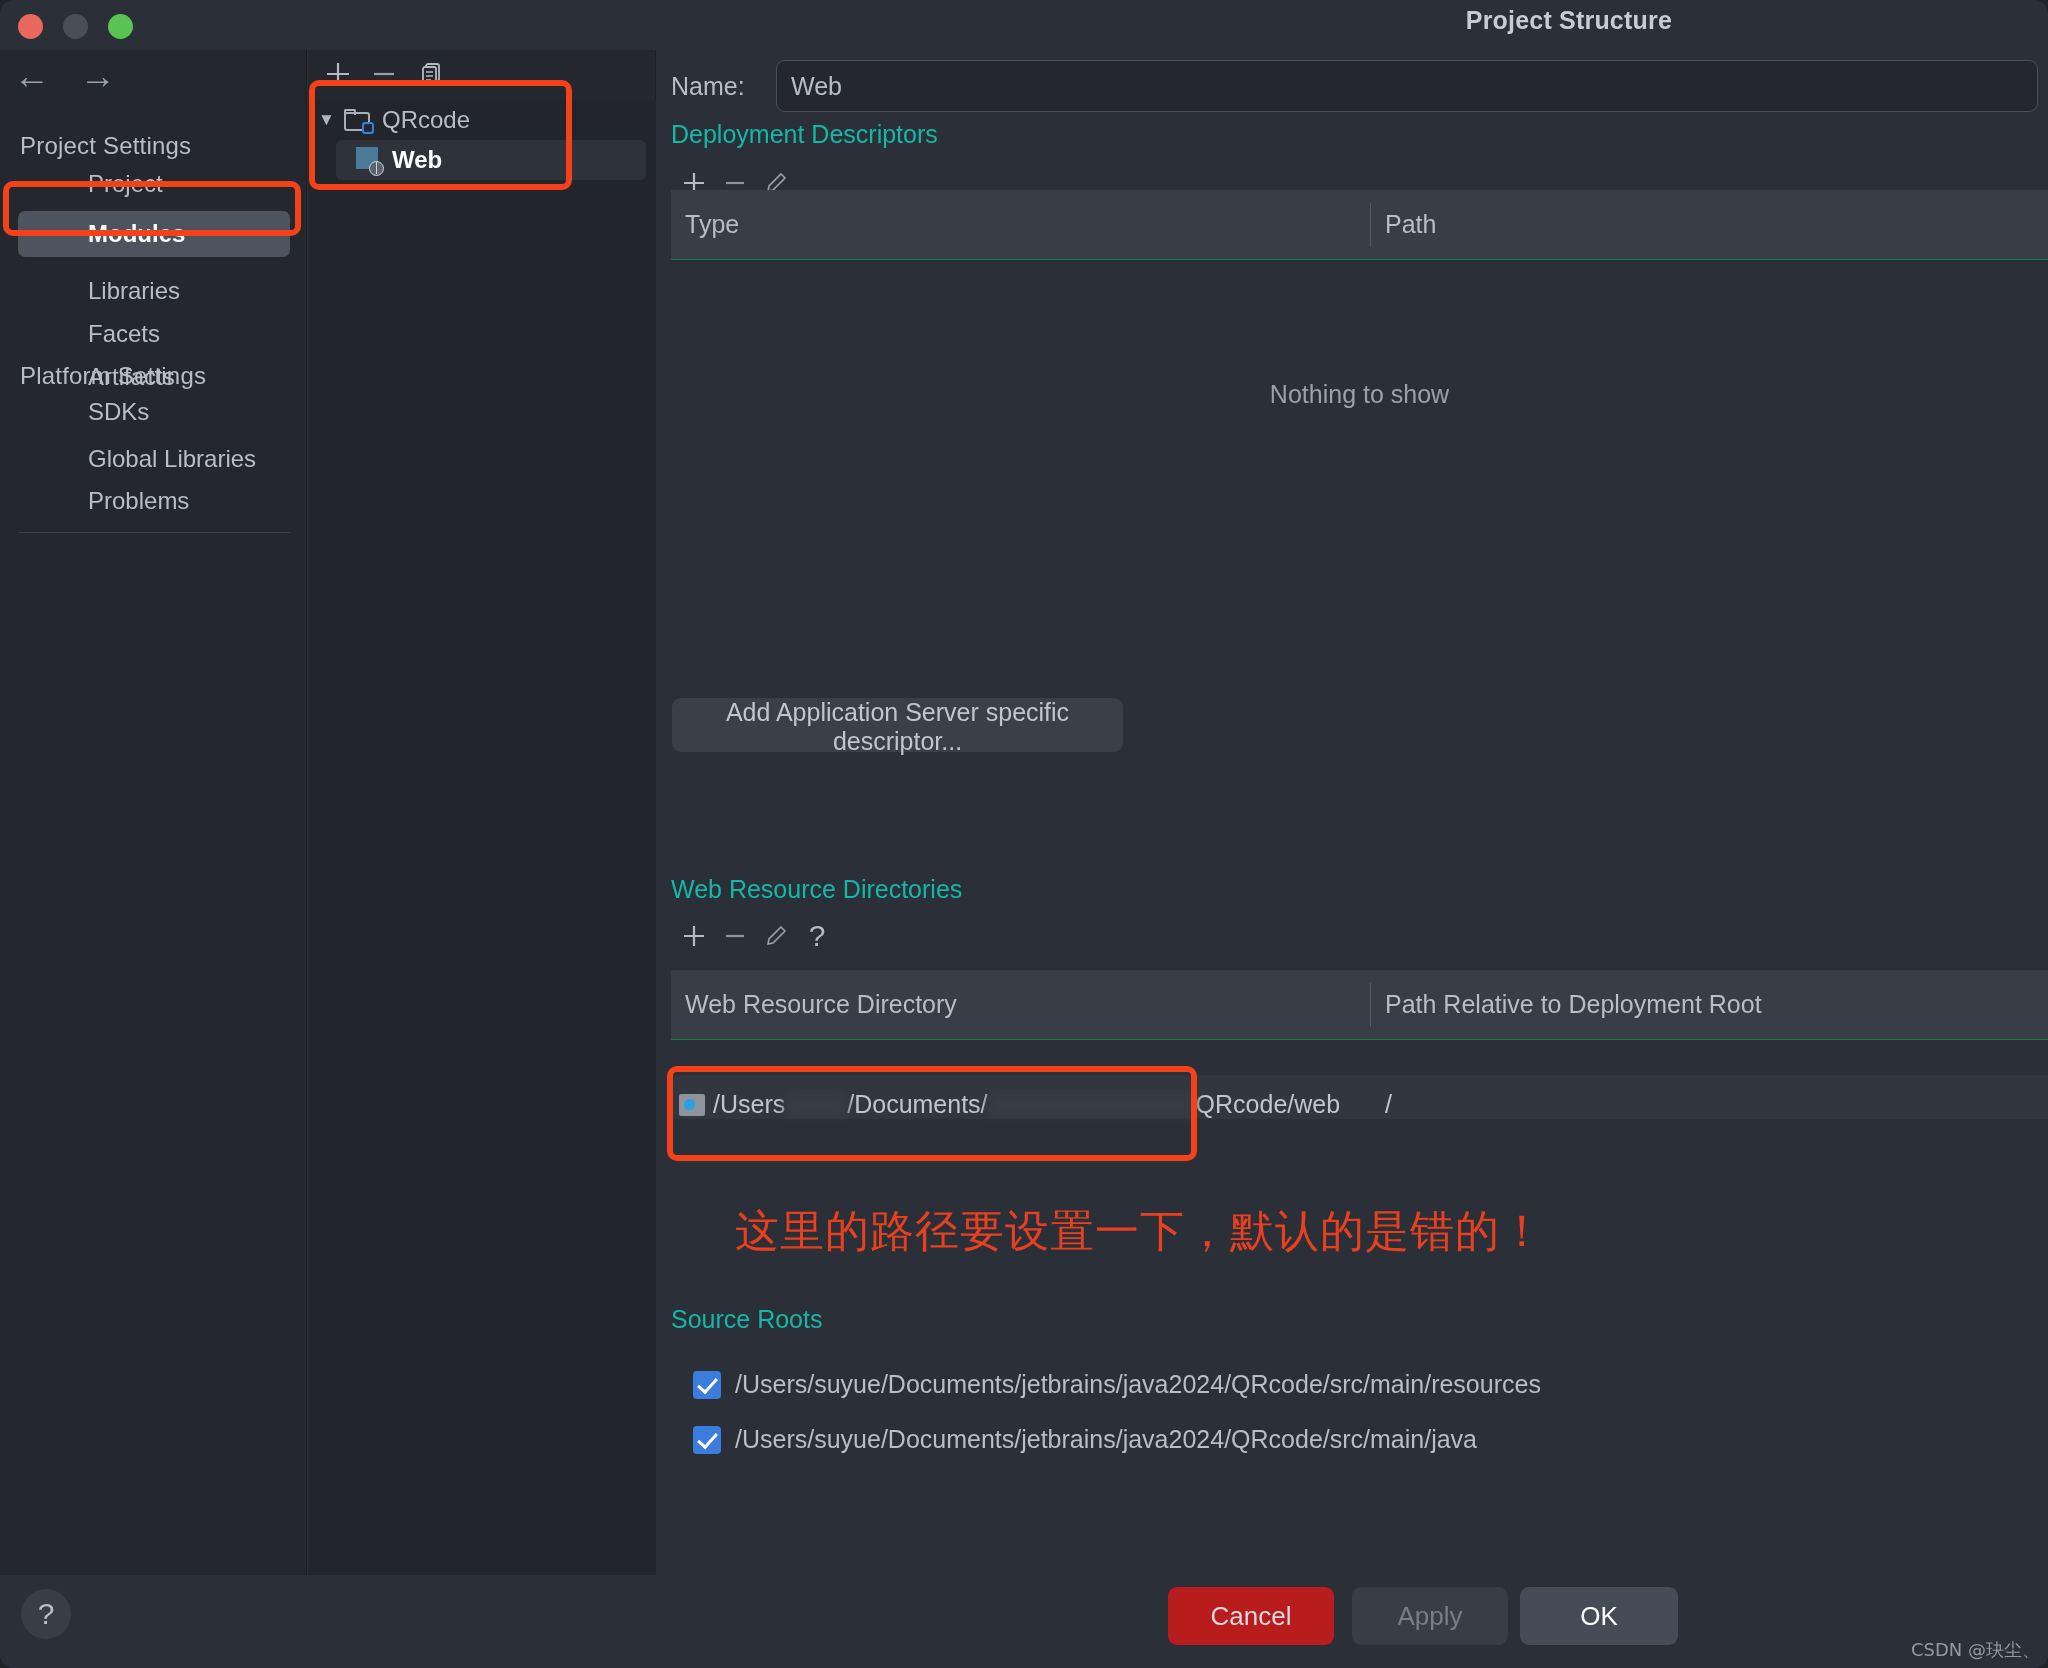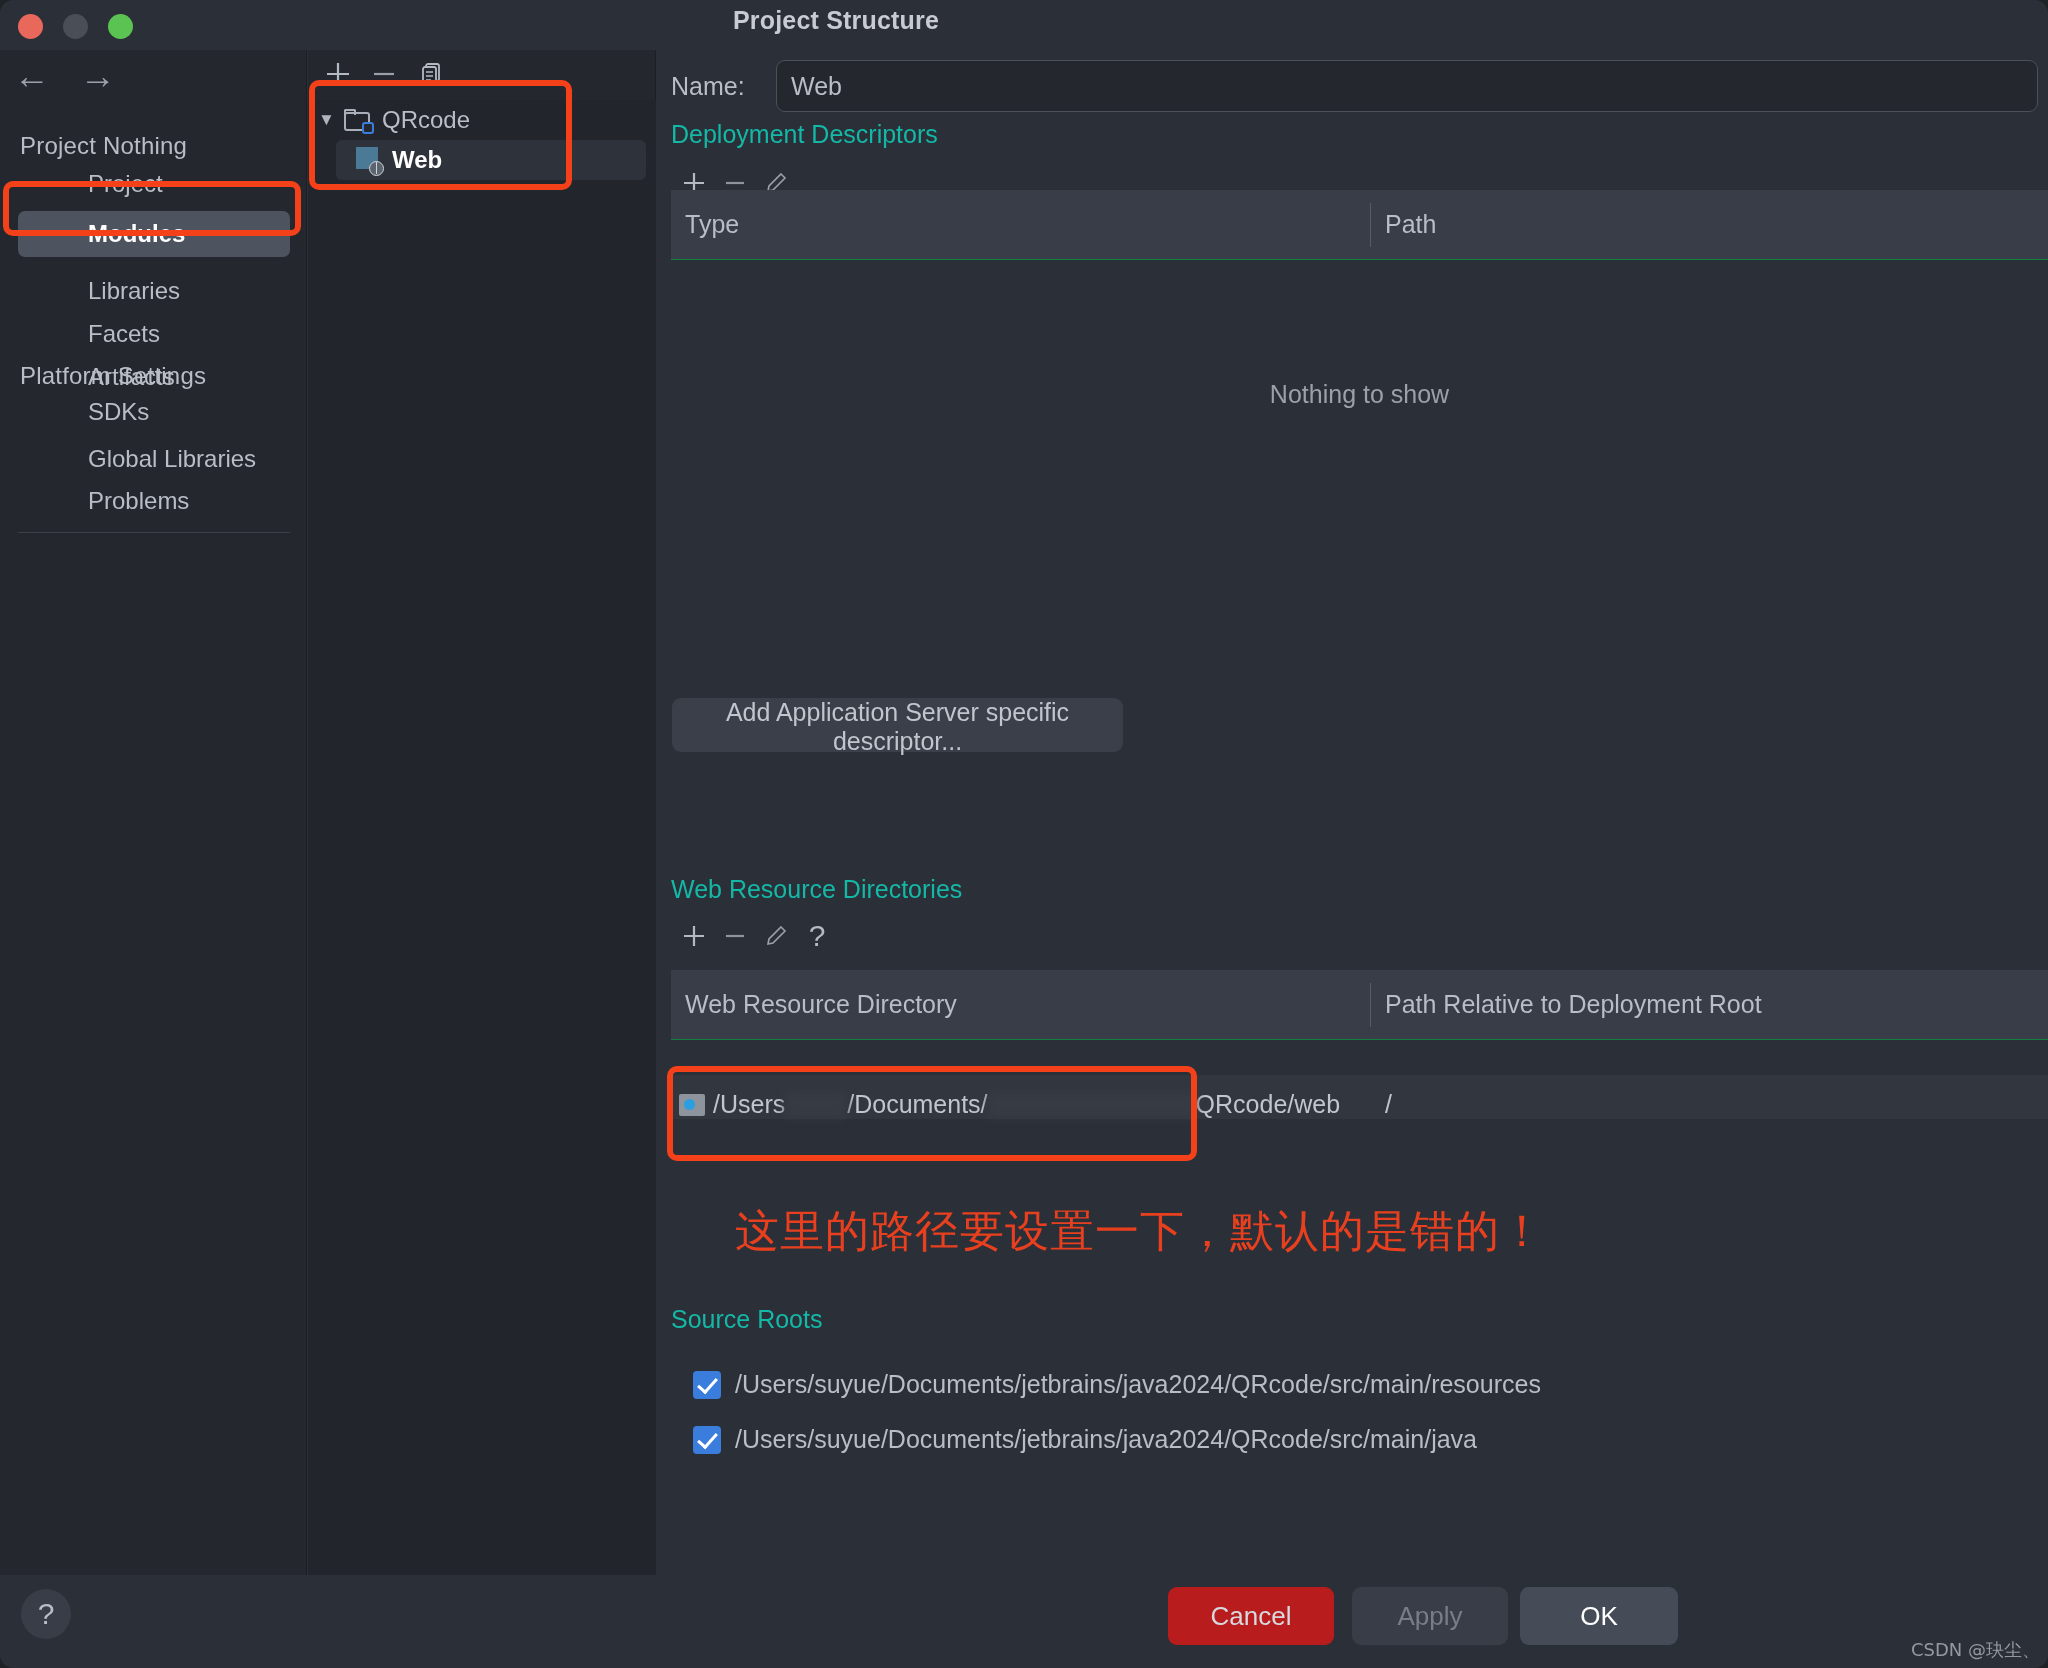--- a/index.html
+++ b/index.html
@@ -21,21 +21,21 @@
     position: absolute; top: 0; left: 0; width: 2048px; height: 50px;
     background: #2b2f38;
   }
   #traffic { position: absolute; top: 14px; left: 18px; display: flex; gap: 20px; }
   .light { width: 25px; height: 25px; border-radius: 50%; }
   .light.red { background: #e8685b; }
   .light.yellow { background: #4a4e56; }
   .light.green { background: #5ac351; }
   #window-title {
     position: absolute; top: 6px; left: 0; width: 1672px;
-    text-align: center; color: #c8cbd2; font-size: 25px; font-weight: bold;
+    text-align: right; color: #c8cbd2; font-size: 25px; font-weight: bold;
     letter-spacing: .2px;
   }
 
   
   #sidebar {
     position: absolute; top: 50px; left: 0; width: 307px; height: 1525px;
     background: #24282e;
     border-right: 1px solid #1b1e23;
   }
   #navarrows { position: absolute; top: 8px; left: 14px; display: flex; gap: 30px; }
@@ -253,21 +253,21 @@
     </div>
     <div id="window-title">Project Structure</div>
   </div>
 
   <div id="sidebar">
     <div id="navarrows">
       <span class="navarrow">←</span>
       <span class="navarrow">→</span>
     </div>
 
-    <div class="group-title" style="top:82px">Project Nothing</div>
+    <div class="group-title" style="top:82px">Project Settings</div>
     <div class="nav-item" style="top:111px">Project</div>
     <div class="nav-item selected" style="top:161px">Modules</div>
     <div class="nav-item" style="top:218px">Libraries</div>
     <div class="nav-item" style="top:261px">Facets</div>
     <div class="nav-item" style="top:304px">Artifacts</div>
 
     <div class="group-title" style="top:312px">Platform Settings</div>
     <div class="nav-item" style="top:339px">SDKs</div>
     <div class="nav-item" style="top:386px">Global Libraries</div>
 

